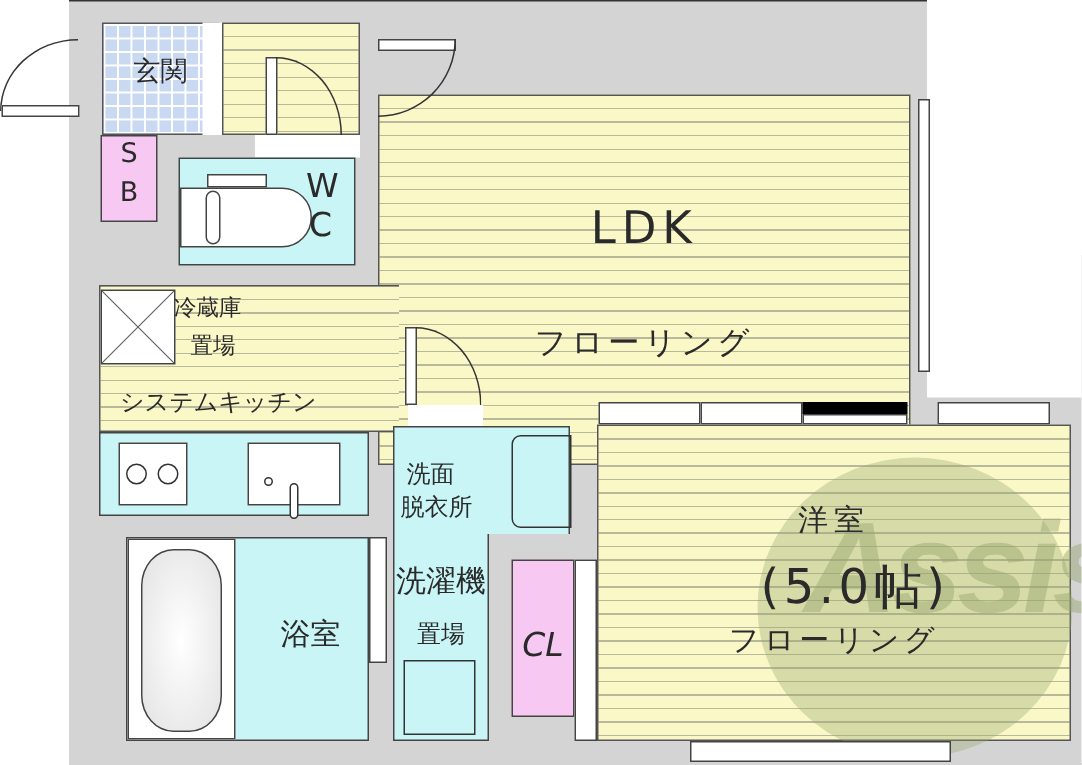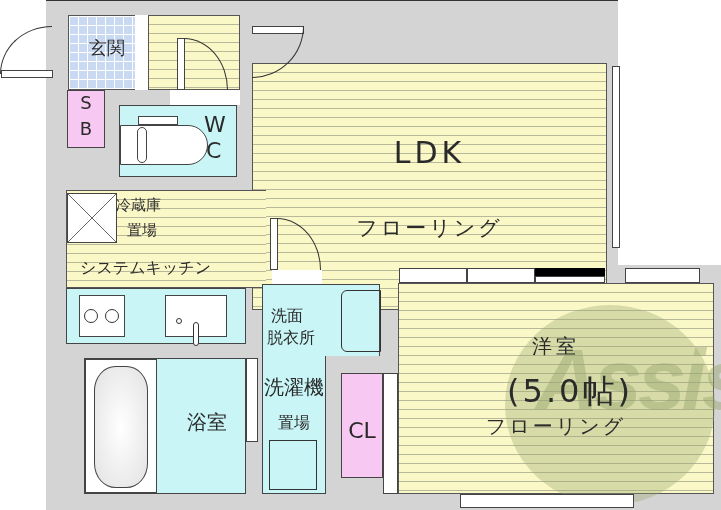--- a/index.html
+++ b/index.html
@@ -100,21 +100,21 @@
 </div>
 
 <div class="abs aqua" style="left:84px;top:358px;width:162px;height:136px;">
   <div class="abs white" style="left:0;top:0;width:72px;height:134px;">
     <div class="abs" style="left:8px;top:6px;width:54px;height:122px;border:1px solid #444;border-radius:40% / 20%;background:radial-gradient(#fff,#e2e2e2);"></div>
   </div>
   <div class="lbl" style="left:86px;top:52px;font-size:20px;margin-left:16px;">浴室</div>
 </div>
 <div class="abs white" style="left:246px;top:358px;width:12px;height:84px;"></div>
 
-<div class="abs pink" style="left:341px;top:373px;width:42px;height:105px;">
+<div class="abs pink" style="left:341px;top:373px;width:42px;height:105px;font-style:italic;">
   <div class="lbl" style="left:0;right:0;top:44px;font-size:22px;">CL</div>
 </div>
 <div class="abs white" style="left:383px;top:373px;width:15px;height:121px;"></div>
 
 <div class="abs floor" style="left:398px;top:283px;width:316px;height:211px;"></div>
 <div class="watermark"></div>
 <div class="wm-text">Assist</div>
 <div class="abs" style="left:398px;top:283px;width:316px;height:211px;">
   <div class="lbl" style="left:0;right:0;top:52px;font-size:20px;letter-spacing:4px;">洋室</div>
   <div class="lbl" style="left:0;right:0;top:90px;font-size:32px;letter-spacing:3px;margin-left:28px;">(5.0帖)</div>

